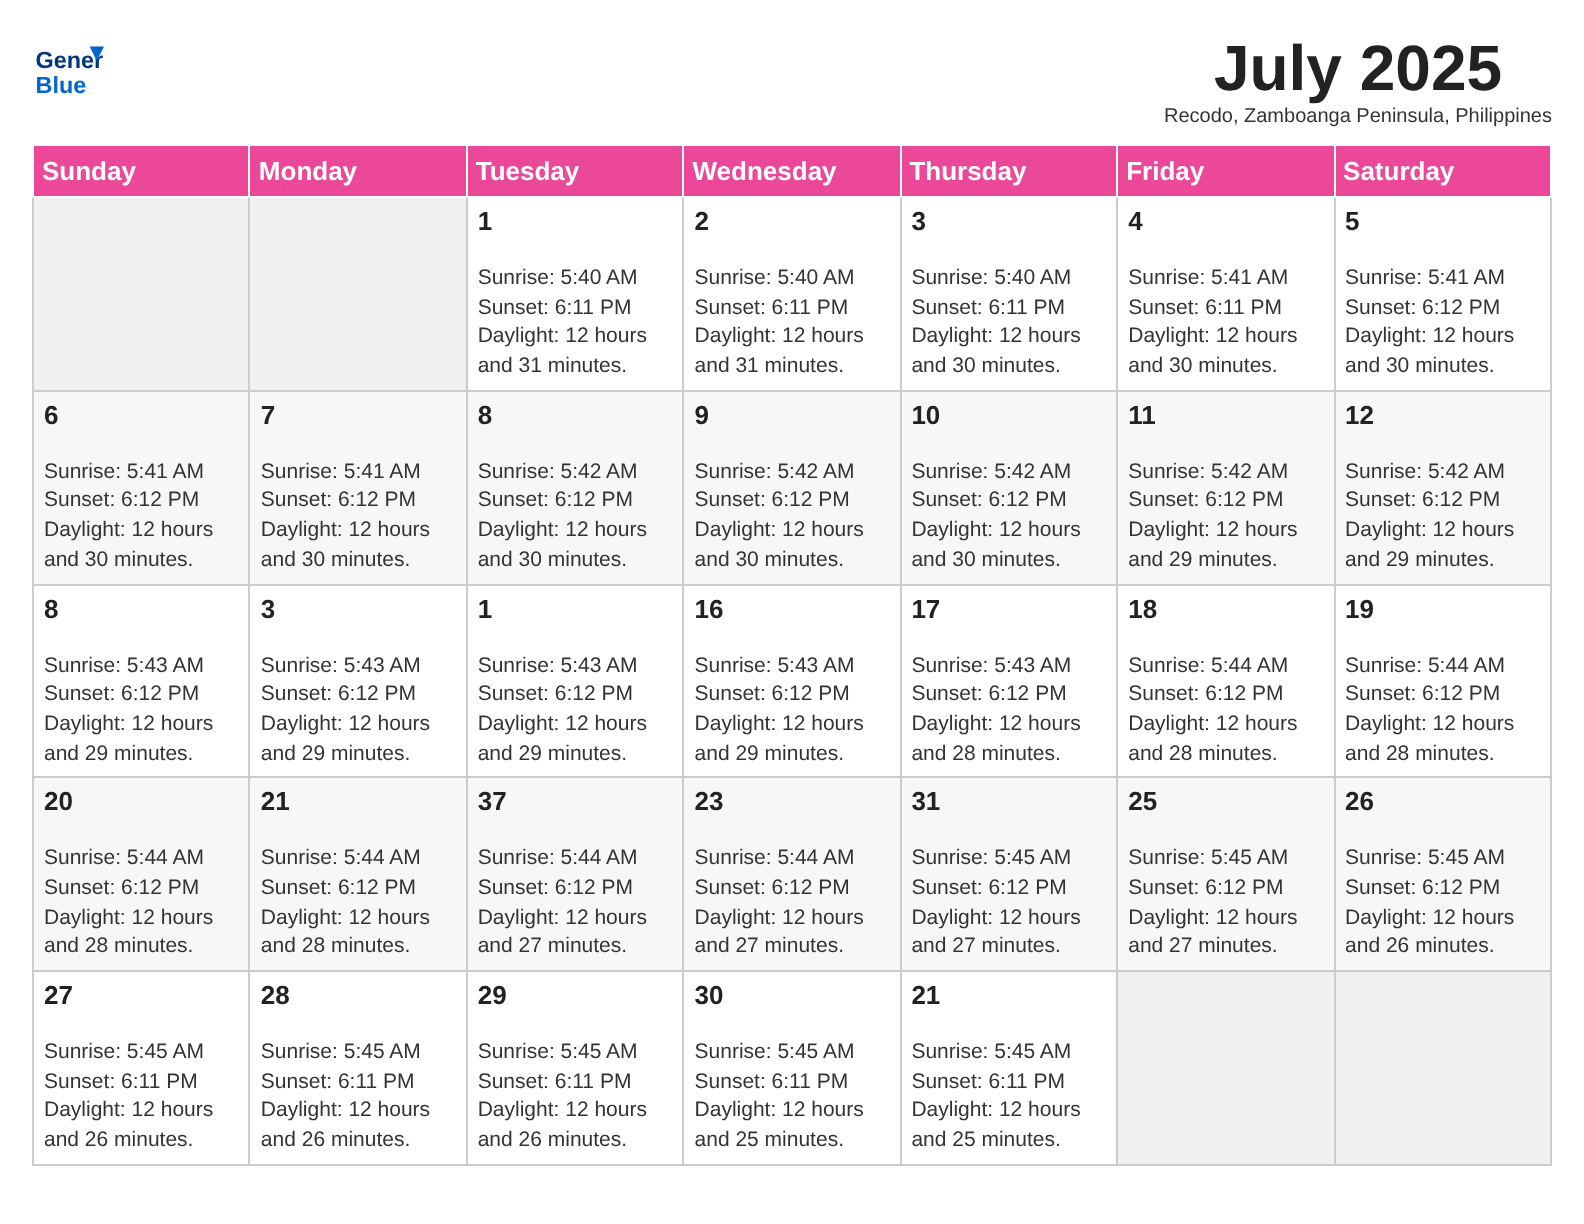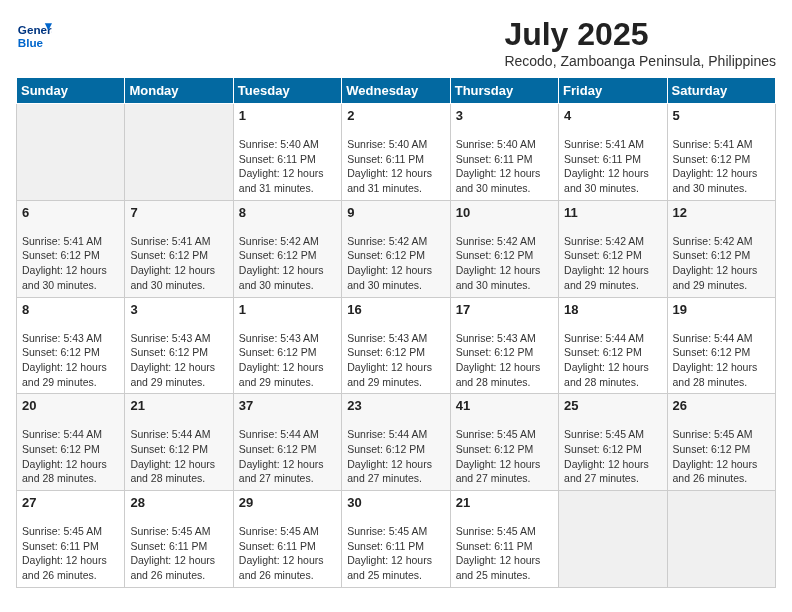--- a/index.html
+++ b/index.html
@@ -19,38 +19,38 @@
     .logo {
       display: flex;
       align-items: center;
       gap: 4px;
     }
     .logo-icon {
       width: 36px;
       height: 36px;
     }
     .title-block {
-      text-align: left;
+      text-align: center;
     }
     .month-year {
       font-size: 32px;
       font-weight: bold;
       color: #222;
     }
     .location {
-      font-size: 14px;
+      font-size: 10px;
       color: #333;
     }
     table {
       width: 100%;
       border-collapse: collapse;
       font-size: 11px;
     }
     th {
-      background: #0369a1;
+      background: #ec4899;
       color: #fff;
       padding: 5px 4px;
       text-align: left;
       font-size: 13px;
       font-weight: bold;
       border: 1px solid #fff;
     }
     td {
       border: 1px solid #ccc;
       vertical-align: top;
@@ -205,21 +205,21 @@
         </td>
         <td class="shade">
           <span class="day-num">37</span>
           <div class="day-info">Sunrise: 5:44 AM<br>Sunset: 6:12 PM<br>Daylight: 12 hours and 27 minutes.</div>
         </td>
         <td class="shade">
           <span class="day-num">23</span>
           <div class="day-info">Sunrise: 5:44 AM<br>Sunset: 6:12 PM<br>Daylight: 12 hours and 27 minutes.</div>
         </td>
         <td class="shade">
-          <span class="day-num">41</span>
+          <span class="day-num">31</span>
           <div class="day-info">Sunrise: 5:45 AM<br>Sunset: 6:12 PM<br>Daylight: 12 hours and 27 minutes.</div>
         </td>
         <td class="shade">
           <span class="day-num">25</span>
           <div class="day-info">Sunrise: 5:45 AM<br>Sunset: 6:12 PM<br>Daylight: 12 hours and 27 minutes.</div>
         </td>
         <td class="shade">
           <span class="day-num">26</span>
           <div class="day-info">Sunrise: 5:45 AM<br>Sunset: 6:12 PM<br>Daylight: 12 hours and 26 minutes.</div>
         </td>

